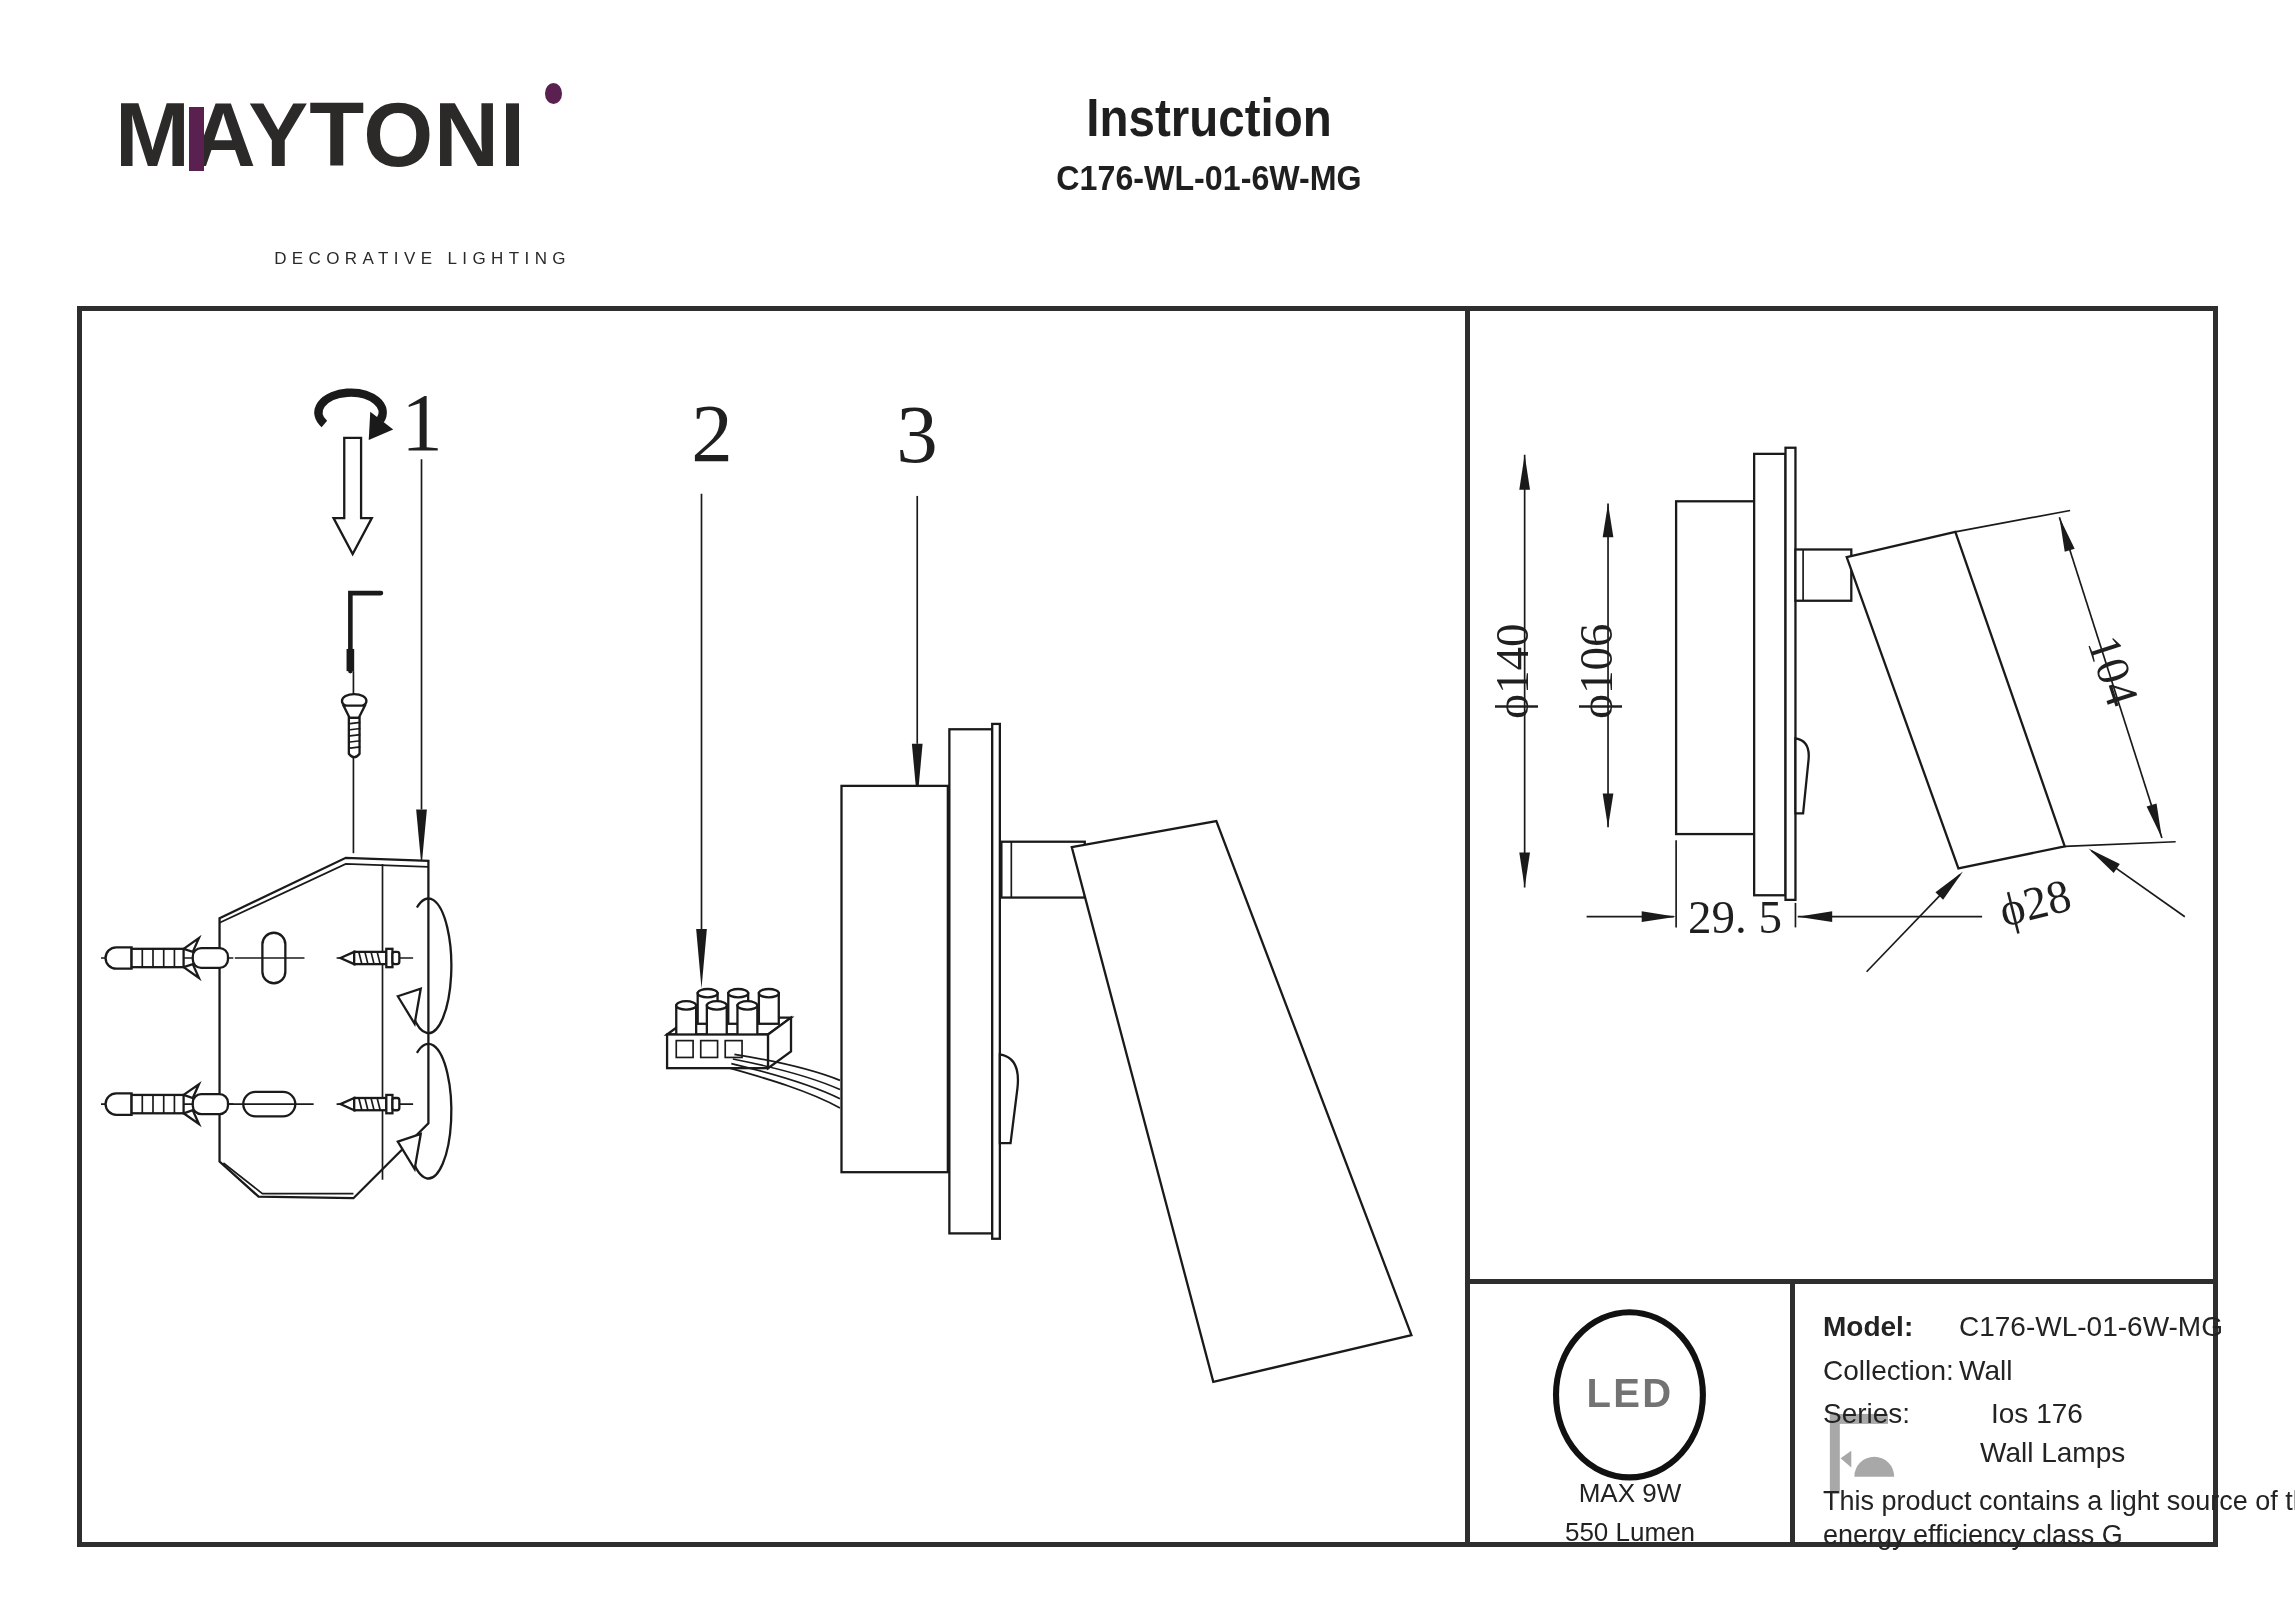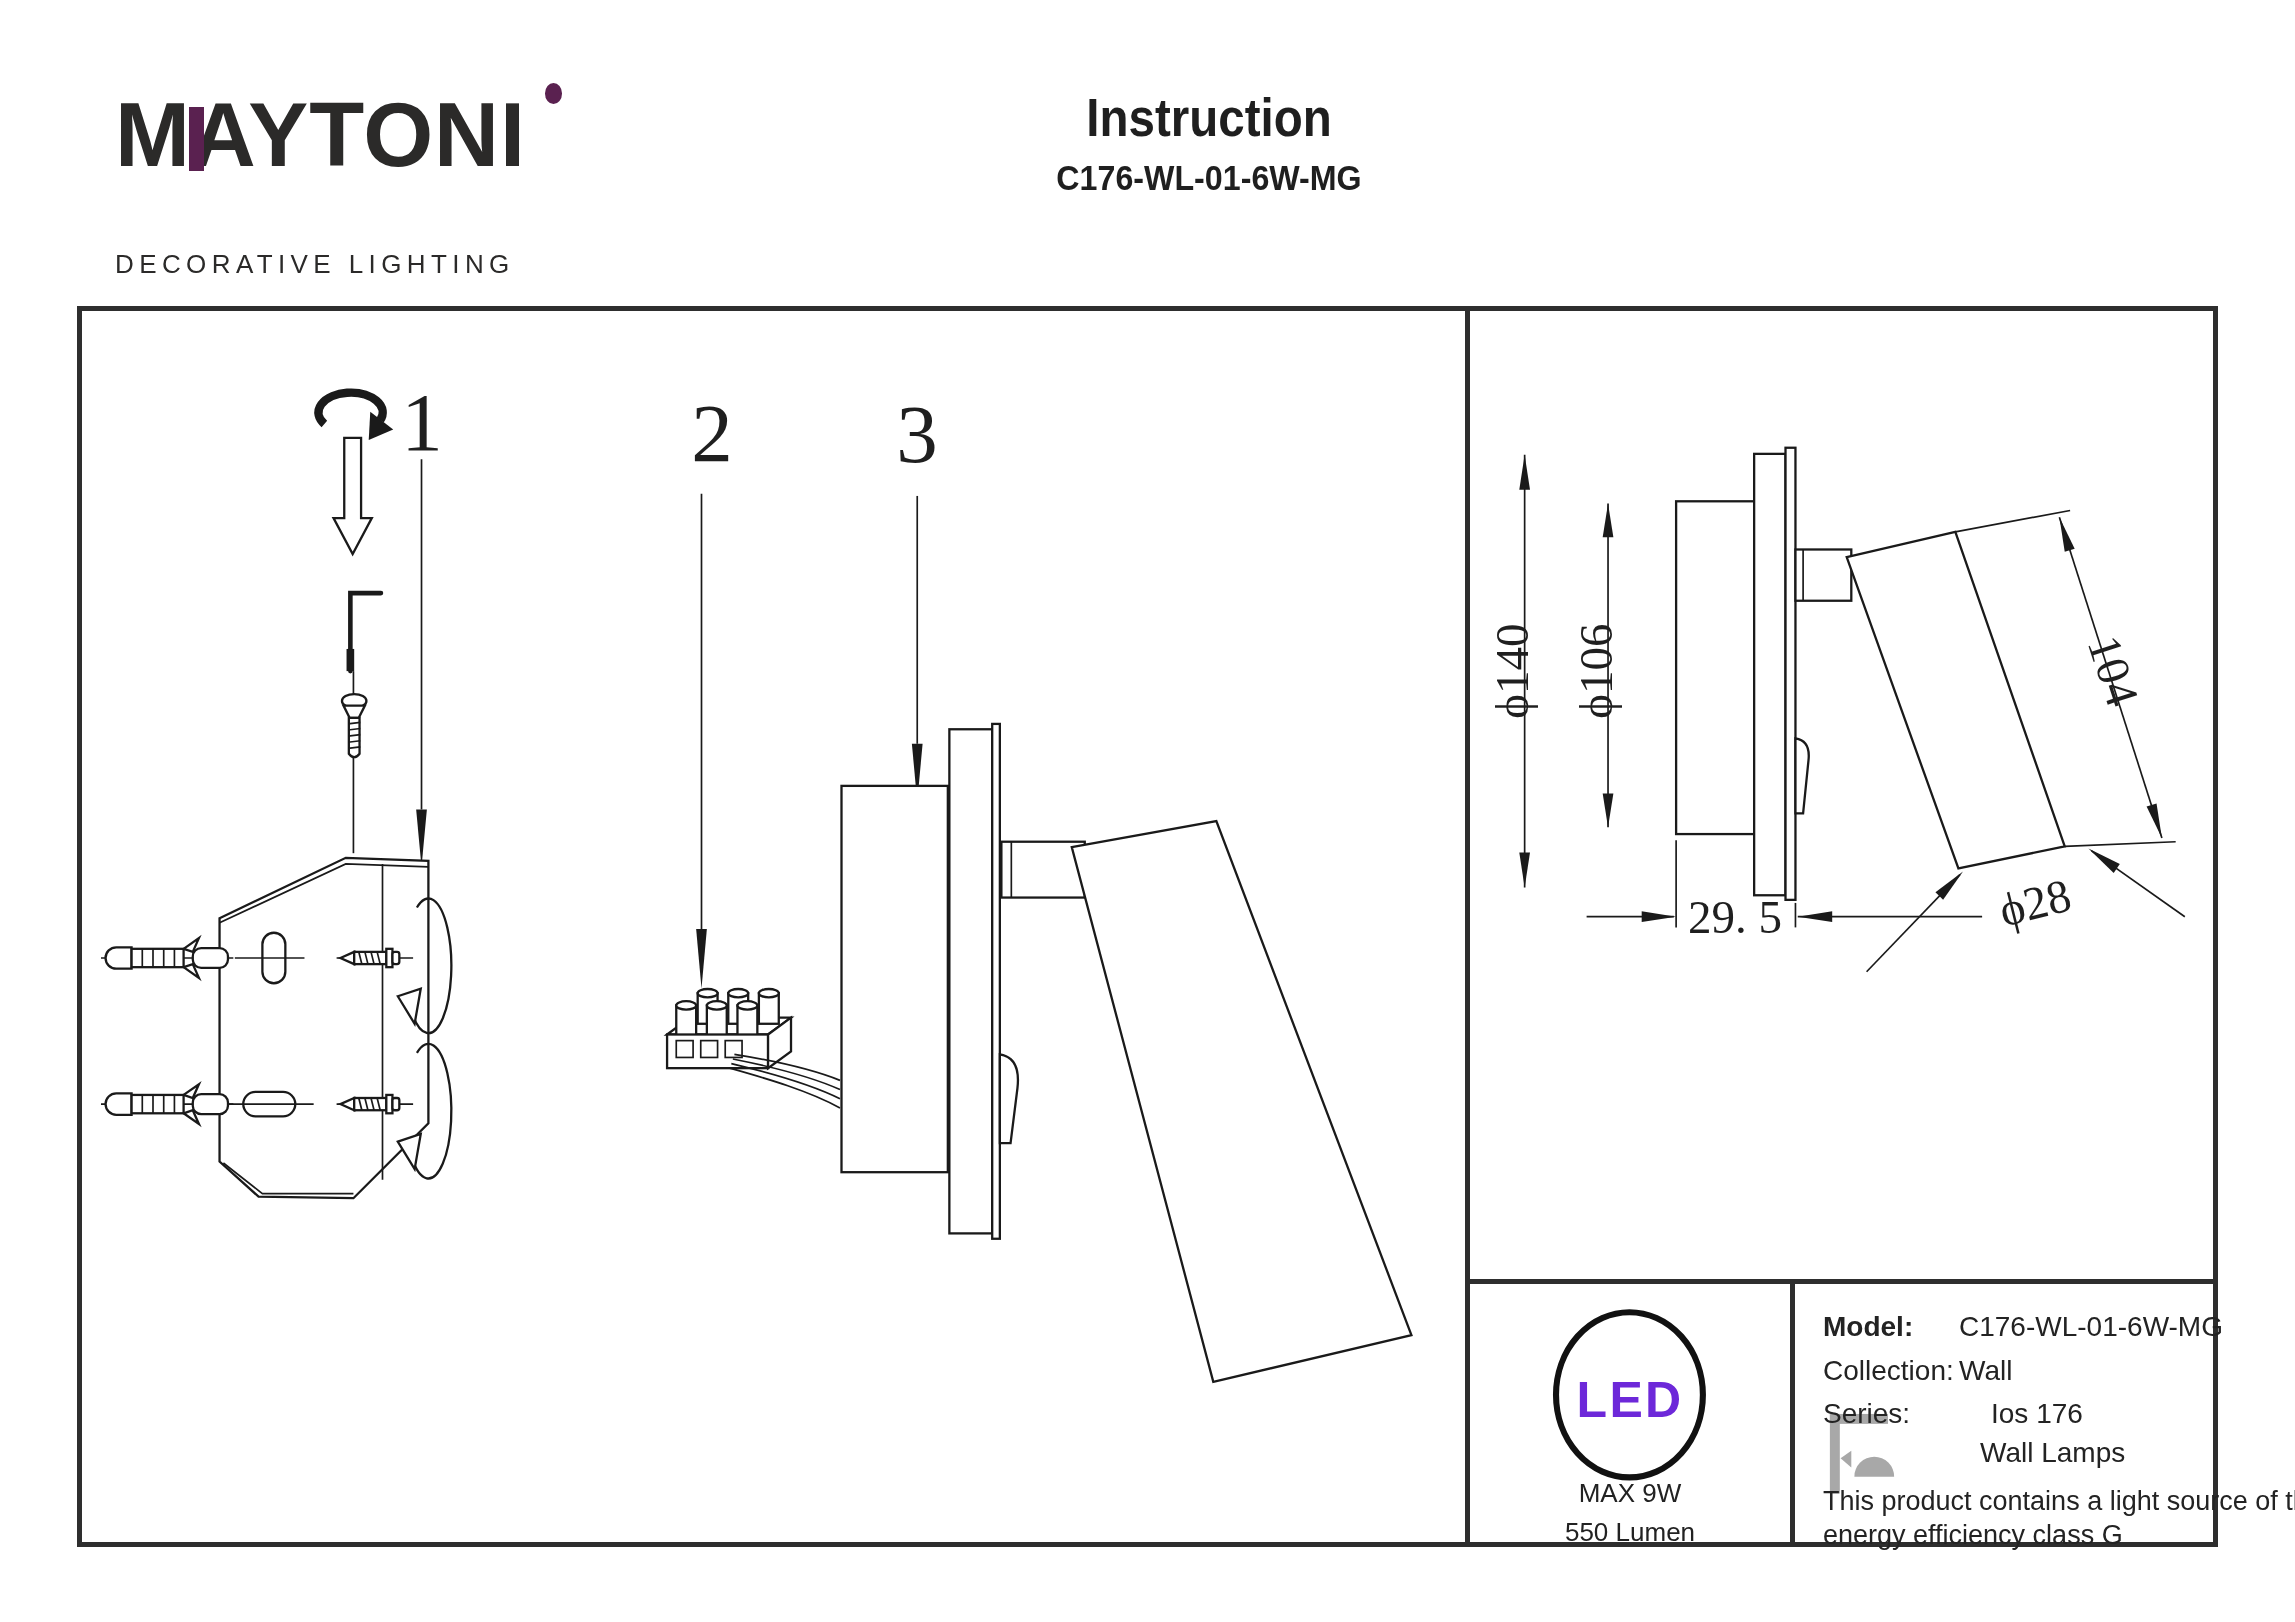--- a/index.html
+++ b/index.html
@@ -3,31 +3,31 @@
 <meta charset="utf-8">
 <style>
   html,body{margin:0;padding:0;background:#ffffff;}
   #page{position:relative;width:2295px;height:1623px;background:#fff;overflow:hidden;
         font-family:"Liberation Sans",sans-serif;color:#1f1f1f;}
   .abs{position:absolute;}
   
   .brand{left:115px;top:90px;font-weight:700;font-size:90px;letter-spacing:0.8px;color:#2b2a29;line-height:1;}
   .brand-stem{left:189px;top:107px;width:14.5px;height:64px;background:#5a2150;}
   .brand-dot{left:545px;top:83px;width:17px;height:20.7px;border-radius:50%;background:#5a2150;}
-  .tagline{left:115px;top:249px;width:456px;font-size:26px;letter-spacing:5.4px;color:#2b2a29;}
+  .tagline{left:115px;top:249px;width:456px;text-align:right;font-size:17px;letter-spacing:5.4px;color:#2b2a29;}
   .title{left:1209px;top:86px;font-weight:700;font-size:54px;transform:translateX(-50%) scaleX(.88);white-space:nowrap;}
   .subtitle{left:1209px;top:158px;font-weight:700;font-size:35px;transform:translateX(-50%) scaleX(.92);white-space:nowrap;}
   
   .line{background:#2e2e2e;}
   
   .serif{font-family:"Liberation Serif",serif;}
   .stepnum{font-size:83px;transform:translateX(-50%);line-height:1;}
   .dim{font-size:47px;white-space:nowrap;line-height:1;}
   
-  .ledword{left:1630px;top:1371px;transform:translateX(-50%);font-weight:700;font-size:50px;letter-spacing:2.3px;color:#6d28d9;}
+  .ledword{left:1630px;top:1371px;transform:translateX(-50%);font-weight:700;font-size:40px;letter-spacing:2.3px;color:#737373;}
   .ledsub{transform:translateX(-50%);font-size:26px;font-weight:500;color:#222;text-align:center;}
   .irow-l{left:1823px;font-size:28px;font-weight:500;color:#232323;}
   .irow-v{left:1959px;font-size:28px;font-weight:500;color:#232323;}
   .note{left:1823px;font-size:27px;font-weight:500;color:#232323;white-space:nowrap;}
   svg{position:absolute;left:0;top:0;}
   .ln{stroke:#1a1a1a;stroke-width:3;fill:none;}
   .lnw{stroke:#1a1a1a;stroke-width:3;fill:#fff;}
   .thin{stroke:#1a1a1a;stroke-width:2.2;fill:none;}
   .solid{fill:#1a1a1a;stroke:none;}
   .hollow{fill:#fff;stroke:#1a1a1a;stroke-width:3;}

